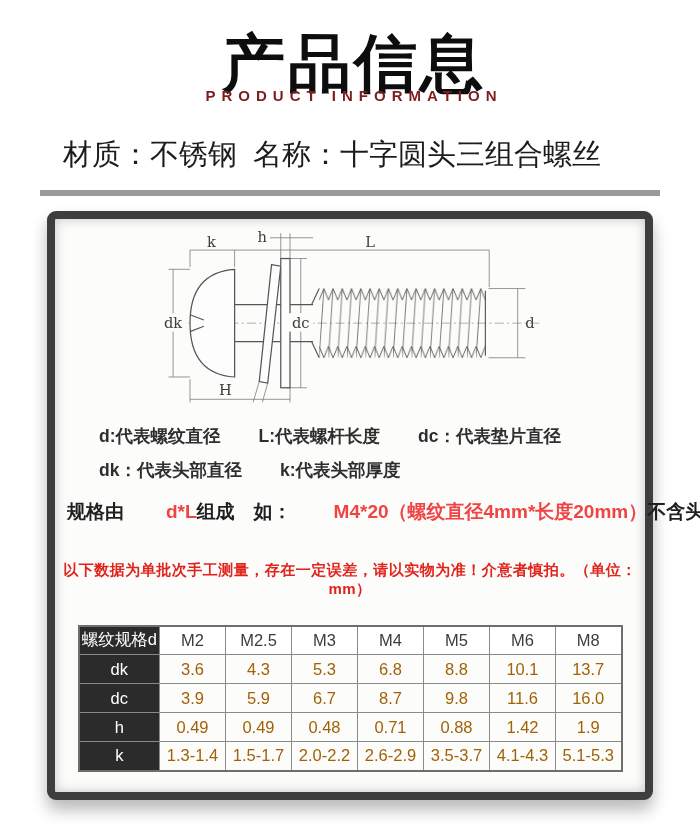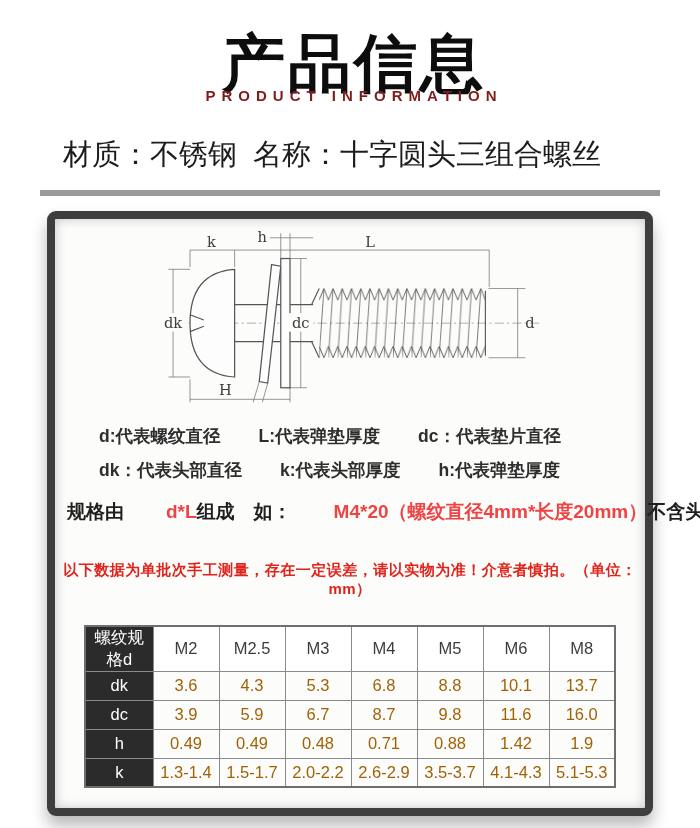--- a/index.html
+++ b/index.html
@@ -48,21 +48,21 @@
     margin-top:36px; text-align:center;
     font-size:15px; font-weight:700; color:#e0241c; letter-spacing:.5px;
   }
   
   table.spec { border-collapse:collapse; margin:26px auto 0; font-size:16.5px; border:2px solid #6e6e6e; }
   table.spec th, table.spec td {
     border:1px solid #8a8a8a; text-align:center; vertical-align:middle;
     height:29px; padding:0 2px; font-weight:400;
   }
   table.spec td { width:66px; color:#a16207; }
-  table.spec th.rowhead { width:68px; background:#2b2b2b; color:#ffffff; }
+  table.spec th.rowhead { width:81px; background:#2b2b2b; color:#ffffff; }
   table.spec th.colhead { width:66px; color:#3c3c3c; background:#fff; }
   
   .ln   { stroke:#555; stroke-width:1.5; fill:none; }
   .part { stroke:#555; stroke-width:1.6; fill:#fdfdfd; }
   .dim  { stroke:#777; stroke-width:1; fill:none; }
   .cl   { stroke:#999; stroke-width:1; stroke-dasharray:12 4 3 4; fill:none; }
   .dlbl { font-family:"DejaVu Serif", serif; font-size:19px; fill:#3d3d3d; }
 </style>
 </head>
 <body>
@@ -125,27 +125,26 @@
       <text class="dlbl" x="286" y="26" text-anchor="middle">L</text>
       <text class="dlbl" x="30" y="131" text-anchor="middle">dk</text>
       <text class="dlbl" x="196" y="131" text-anchor="middle">dc</text>
       <text class="dlbl" x="494" y="131" text-anchor="middle">d</text>
       <text class="dlbl" x="98" y="219" text-anchor="middle">H</text>
     </svg>
 
     <div class="legend">
       <div class="line">
         <span>d:代表螺纹直径</span>
-        <span>L:代表弹垫厚度</span>
+        <span>L:代表螺杆长度</span>
         <span>dc：代表垫片直径</span>
       </div>
       <div class="line">
         <span>dk：代表头部直径</span>
         <span>k:代表头部厚度</span>
-        <span>h:代表弹垫厚度</span>
       </div>
     </div>
 
     <div class="specline">
       <span>规格由</span><span class="red">d*L</span><span>组成　如：</span><span class="red">M4*20（螺纹直径4mm*长度20mm）</span><span>不含头部厚度</span>
     </div>
 
     <div class="note">以下数据为单批次手工测量，存在一定误差，请以实物为准！介意者慎拍。（单位：mm）</div>
 
     <table class="spec">

